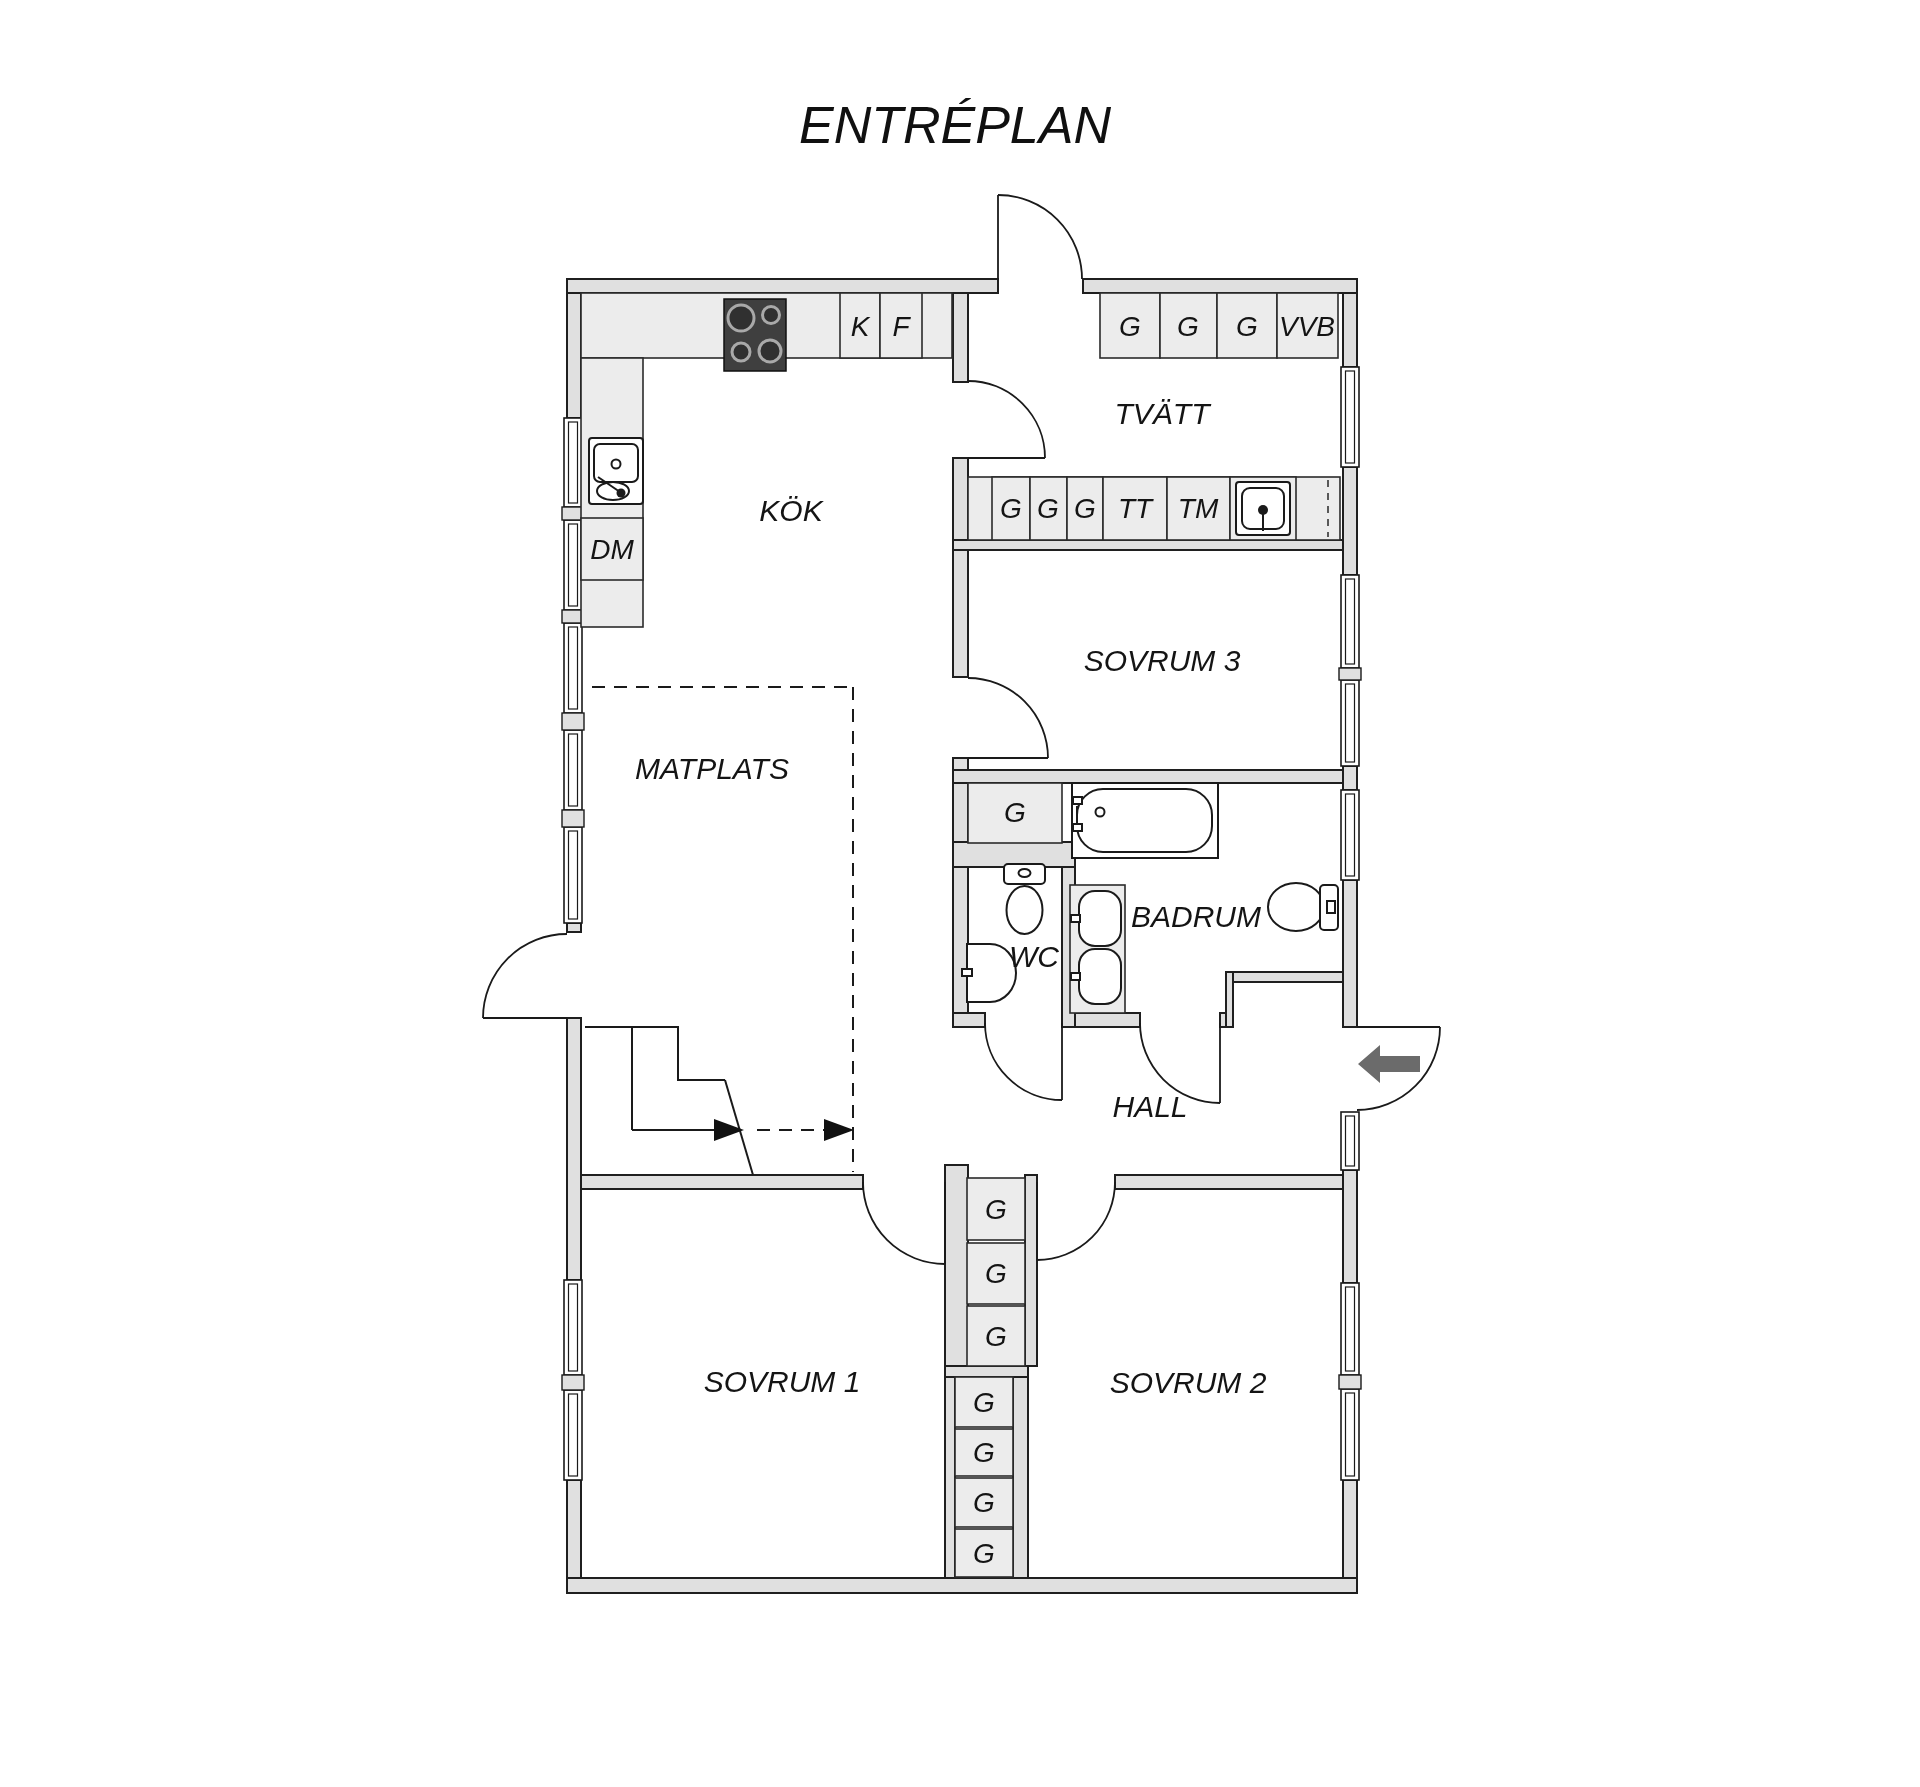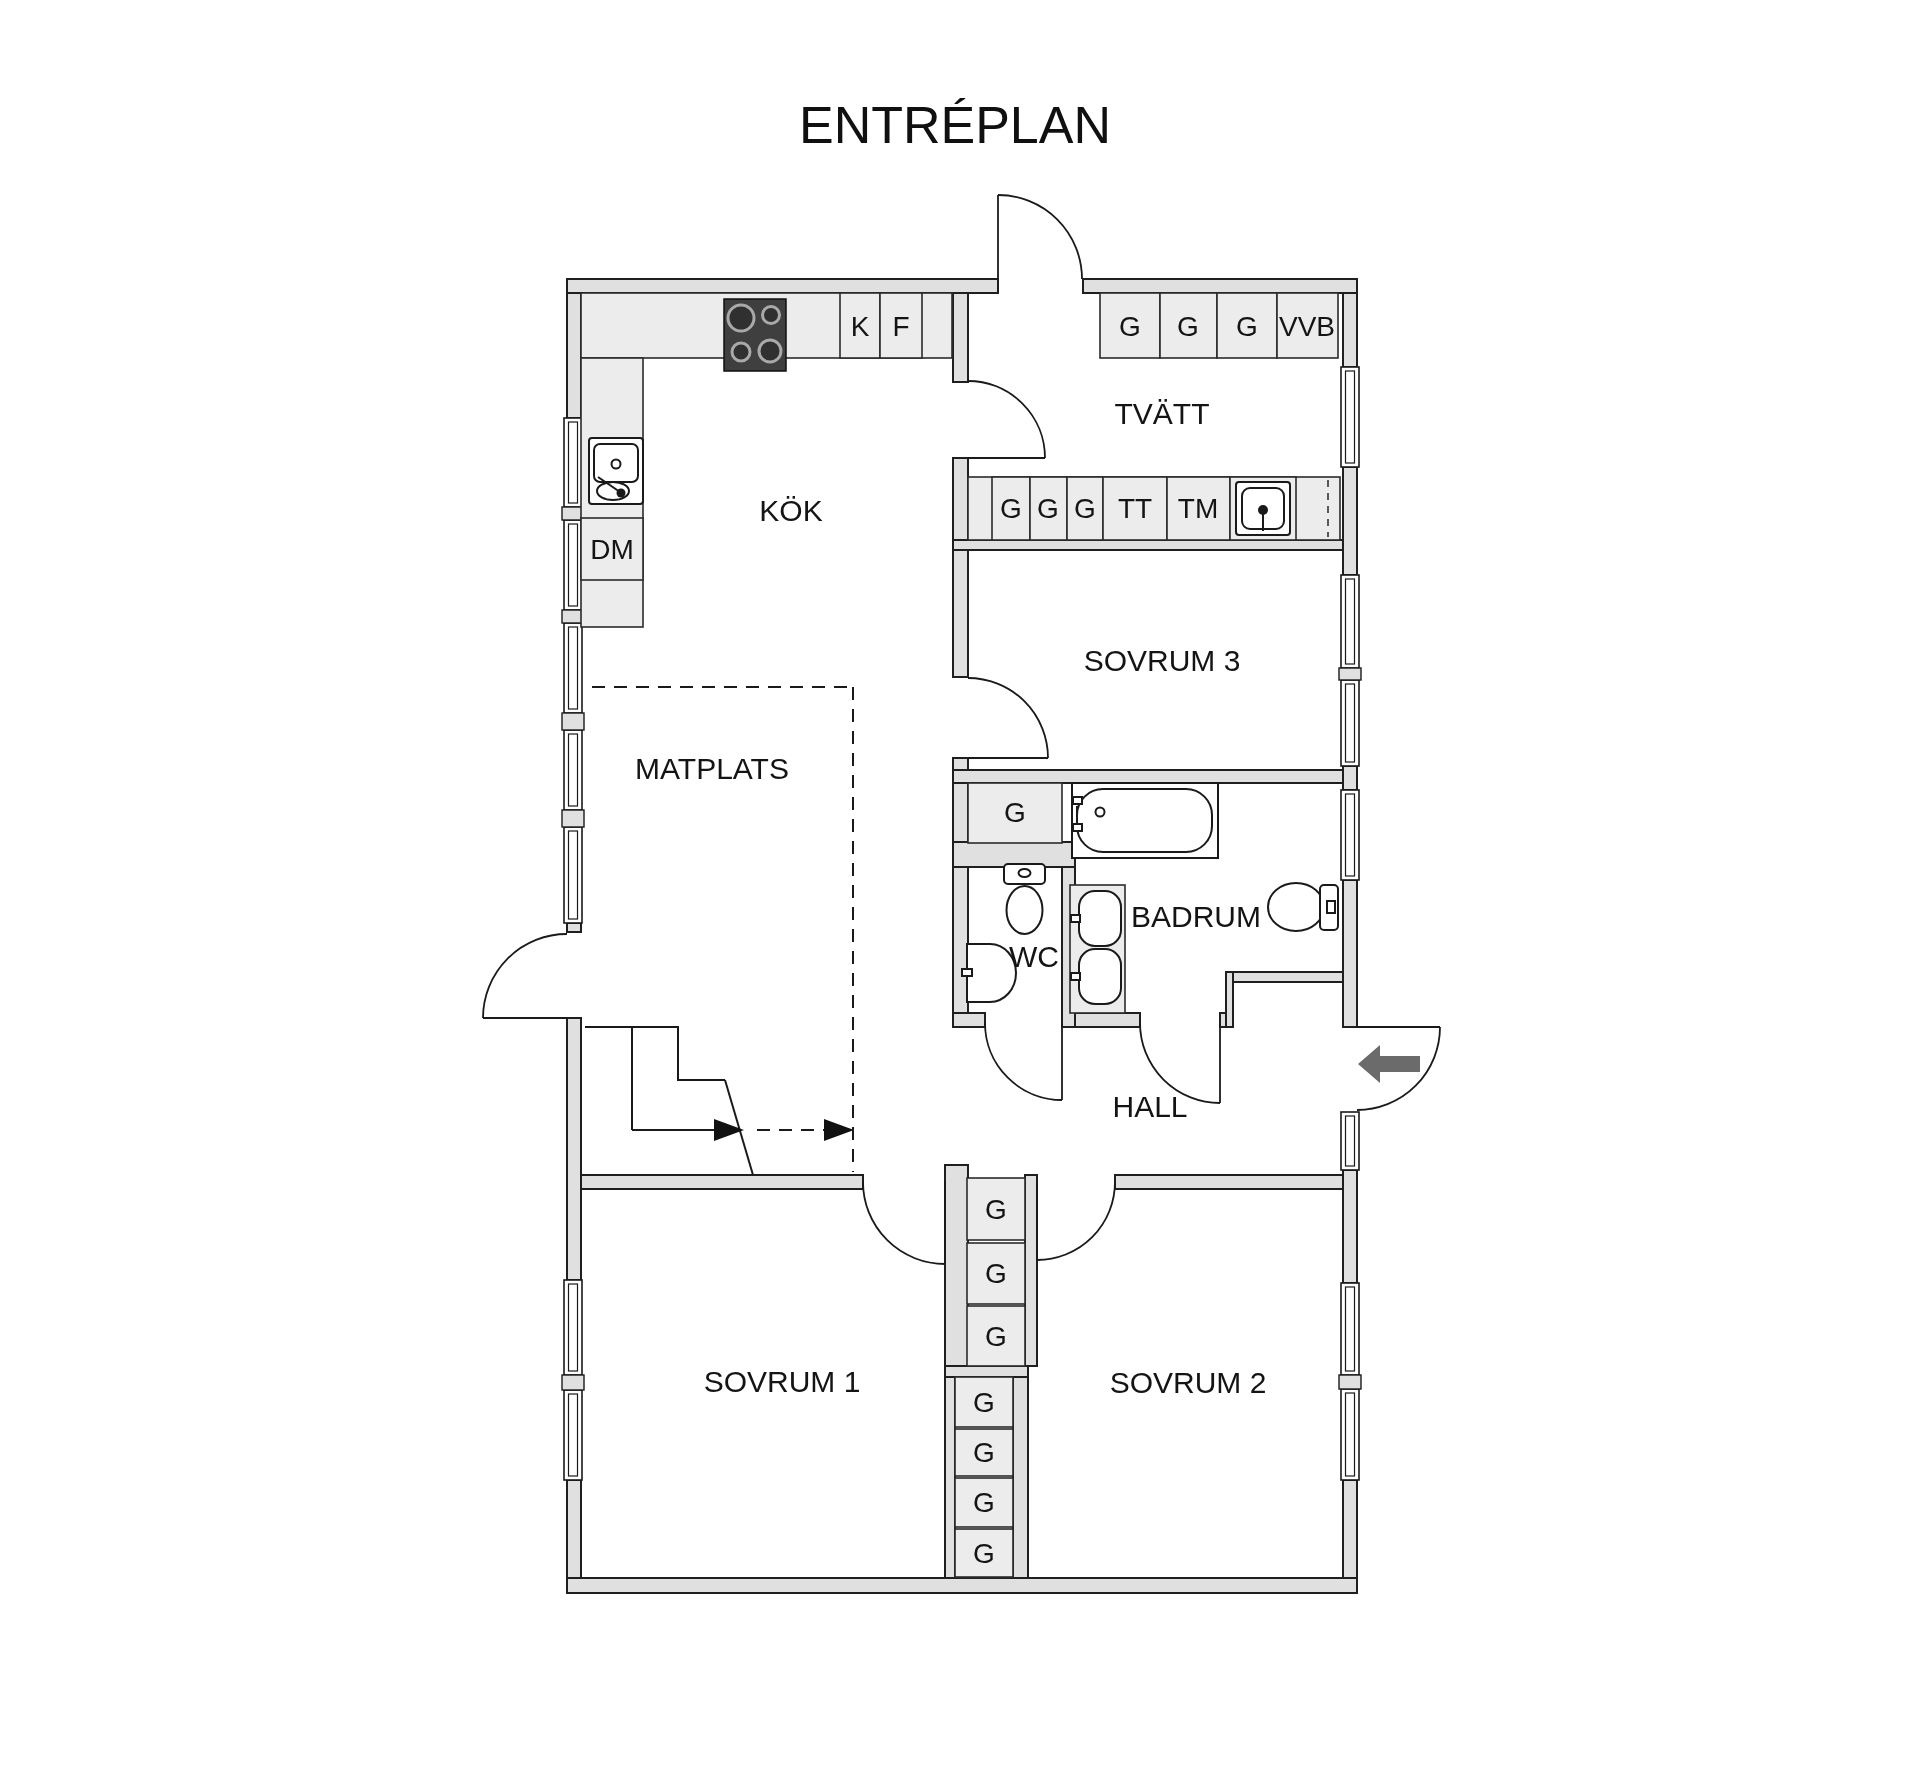--- a/index.html
+++ b/index.html
@@ -1,17 +1,17 @@
 <!DOCTYPE html>
 <html style="--wall_fill: #e0e0e0; --outline: #1f1f1f; --cabinet_fill: #ececec; --stove_fill: #3f3f3f; --entry_arrow: #6b6b6b; --background: #ffffff;"><head>
 <meta charset="utf-8">
 <style>
   html,body{margin:0;padding:0;background:#fff;}
   .stage{position:relative;width:1920px;height:1787px;background:#fff;overflow:hidden;
-         font-family:"Liberation Sans",sans-serif;}
+         font-family:"Liberation Sans",sans-serif;font-style:italic;}
   svg{position:absolute;left:0;top:0;}
   .wall{fill:var(--wall_fill,#e0e0e0);stroke:var(--outline,#1f1f1f);stroke-width:2;}
   .cab{fill:var(--cabinet_fill,#ececec);stroke:#2b2b2b;stroke-width:1.6;}
   .fix{fill:#ffffff;stroke:#1a1a1a;stroke-width:2;}
   .thin{fill:none;stroke:#1a1a1a;stroke-width:2;}
   .door{fill:none;stroke:#1a1a1a;stroke-width:1.8;}
   .dash{stroke-dasharray:13 9;}
   .dashsm{stroke-dasharray:7 6;stroke-width:1.4;}
   .win{fill:#ffffff;stroke:#1a1a1a;stroke-width:1.6;}
   .winin{fill:none;stroke:#1a1a1a;stroke-width:1.2;}

